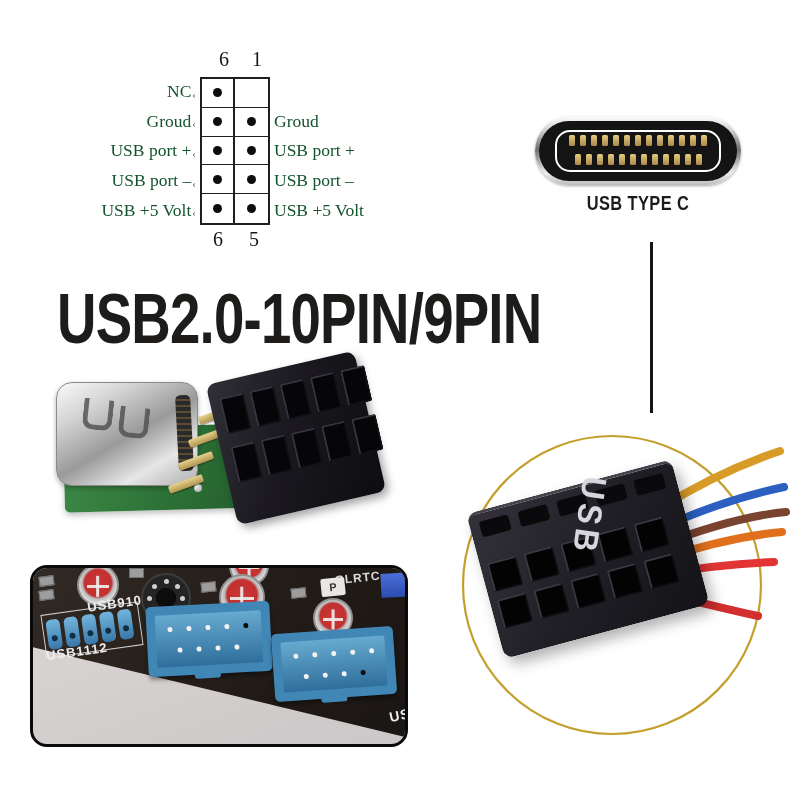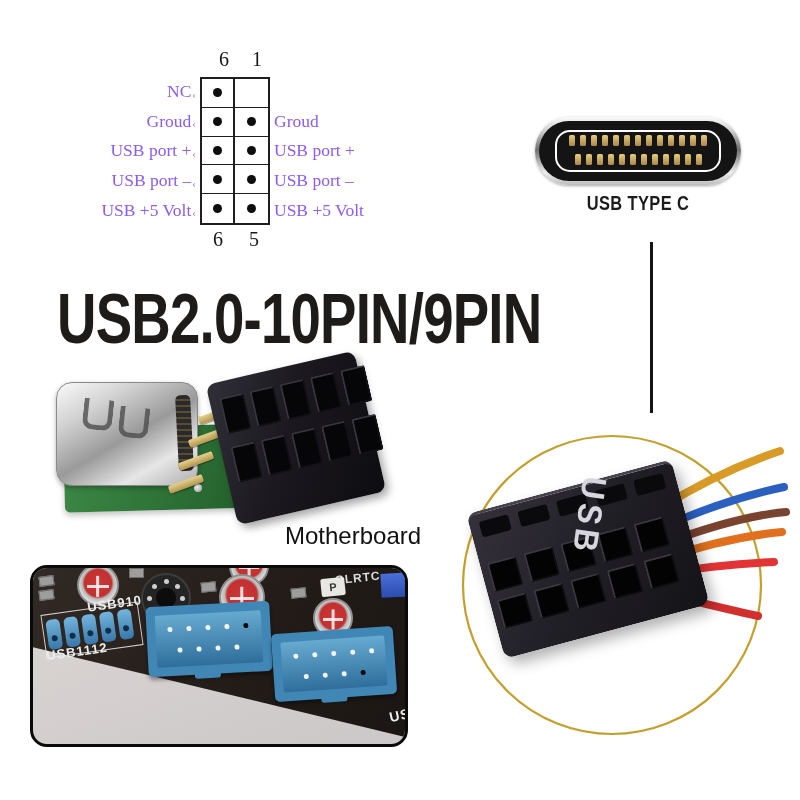--- a/index.html
+++ b/index.html
@@ -5,21 +5,21 @@
   html,body{margin:0;padding:0;background:#fff;}
   #stage{position:relative;width:800px;height:800px;background:#fff;overflow:hidden;
          font-family:"Liberation Sans","DejaVu Sans",sans-serif;color:#1a1a1a;}
 
   
   .pin-num{position:absolute;width:34px;text-align:center;font-family:"Liberation Serif","DejaVu Serif",serif;
            font-size:20px;color:#161616;}
   #pinout-left{position:absolute;left:18px;top:77px;width:178px;display:flex;flex-direction:column;}
   #pinout-right{position:absolute;left:274px;top:77px;width:190px;display:flex;flex-direction:column;}
   .plabel{height:29.6px;display:flex;align-items:center;font-family:"Liberation Serif","DejaVu Serif",serif;
-          font-size:17.5px;color:#8b5cf6;white-space:nowrap;}
+          font-size:17.5px;color:#14532d;white-space:nowrap;}
   #pinout-left .plabel{justify-content:flex-end;}
   .tick{font-size:11px;margin-left:1px;opacity:.85;transform:translateY(2px);}
   #pinout-grid{position:absolute;left:200px;top:77px;width:70px;height:148px;box-sizing:border-box;
                border:2px solid #1f1f1f;display:grid;grid-template-columns:1fr 1fr;grid-template-rows:repeat(5,1fr);}
   .pcell{position:relative;border-bottom:1.5px solid #1f1f1f;}
   .pcell.c1{border-right:2px solid #1f1f1f;}
   #pinout-grid .pcell:nth-last-child(-n+2){border-bottom:none;}
   .pdot{position:absolute;left:50%;top:50%;width:9px;height:9px;margin:-4.5px 0 0 -4.5px;border-radius:50%;background:#0d0d0d;}
 
   
@@ -292,21 +292,20 @@
           <div class="hole"></div>
           <div class="hole"></div>
           <div class="hole"></div>
           <div class="hole"></div>
           <div class="hole"></div>
           <div class="hole"></div>
           <div class="hole"></div>
         </div>
     </div>
   </div>
-  <div id="adapter-label">Motherboard</div>
 
   <div id="mb-photo">
     <div id="mb-pcb"></div>
 
     <span class="resistor" style="left:6px;top:8px;transform:rotate(-8deg);"></span>
     <span class="resistor" style="left:6px;top:22px;transform:rotate(-8deg);"></span>
     <span class="resistor" style="left:96px;top:0px;"></span>
     <span class="resistor" style="left:168px;top:14px;transform:rotate(-6deg);"></span>
     <span class="resistor" style="left:258px;top:20px;transform:rotate(-6deg);"></span>
 

